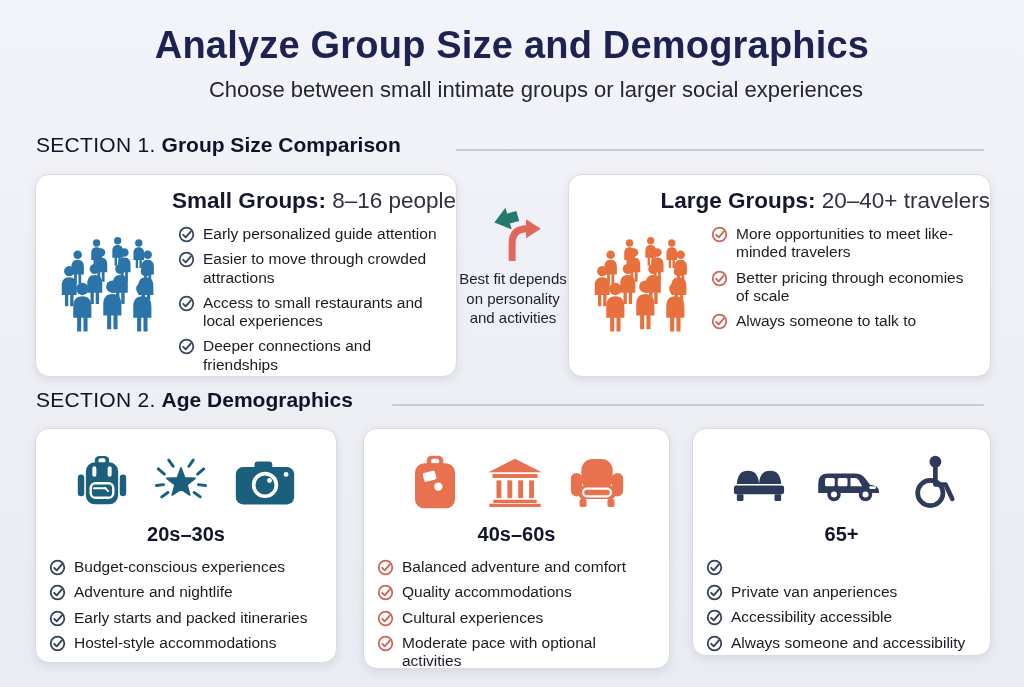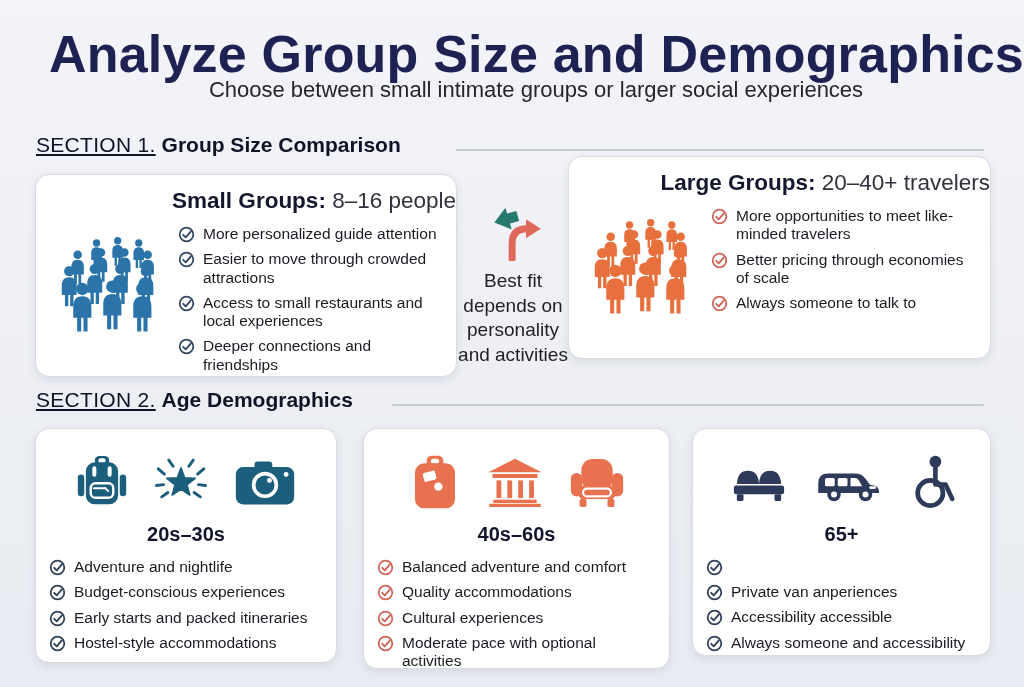--- a/index.html
+++ b/index.html
@@ -2,43 +2,43 @@
 <html><head>
 <meta charset="utf-8">
 <style>
   html,body{margin:0;padding:0;background:#fff;}
   .canvas{
     position:relative;width:1024px;height:687px;overflow:hidden;
     background:linear-gradient(180deg,#f3f4f9 0%,#edeff4 55%,#e9ecf2 100%);
     font-family:"Liberation Sans",sans-serif;color:#191a22;
   }
   
-  .page-title{position:absolute;top:24px;left:0;width:100%;text-align:right;
-    font-size:52px;font-weight:800;color:#1d2253;letter-spacing:.2px;}
+  .page-title{position:absolute;top:24px;left:0;width:100%;text-align:center;
+    font-size:38px;font-weight:800;color:#1d2253;letter-spacing:.2px;}
   .page-subtitle{position:absolute;top:77px;left:0;width:100%;text-align:center;
     font-size:22px;font-weight:400;color:#25252c;padding-left:24px;}
   
   .sec-head{position:absolute;left:36px;font-size:21px;color:#101226;white-space:nowrap;}
-  .sec-label{font-weight:500;letter-spacing:.3px;text-decoration:underline;}
+  .sec-label{font-weight:500;letter-spacing:.3px;}
   .sec-title{font-weight:700;}
   .divider{position:absolute;height:2px;background:#c9ccd3;border-radius:1px;}
   
   .card{position:absolute;background:#ffffff;border:1px solid #d9dbe1;border-radius:14px;
     box-shadow:0 3px 9px rgba(40,50,80,.10);}
   .gcard-title{text-align:right;margin-top:13px;font-size:22.5px;color:#15172e;padding-left:39px;}
   .gcard-title .tb{font-weight:800;}
   .gcard-title .tr{font-weight:400;color:#31323e;}
   .gcard-body{display:flex;padding:8px 12px 0 8px;}
   .crowd-wrap{width:134px;flex:none;display:flex;align-items:flex-start;justify-content:center;padding-top:14px;}
   .vlist{flex:1;display:flex;flex-direction:column;gap:7px;margin-top:3px;}
   .vitem{display:flex;gap:8px;font-size:15.5px;color:#1b1c23;line-height:1.18;}
   .vitem svg{flex:none;margin-top:1px;}
   
   .middle{position:absolute;left:457px;top:207px;width:112px;text-align:center;}
-  .middle .mtext{margin-top:4px;font-size:19px;line-height:1.3;color:#1e1f26;}
+  .middle .mtext{margin-top:4px;font-size:15px;line-height:1.3;color:#1e1f26;}
   
   .icons-row{display:flex;justify-content:center;align-items:center;gap:26px;margin-top:24px;height:58px;}
   .age-label{text-align:center;font-size:20px;font-weight:800;color:#13152c;margin-top:12px;}
   .alist{padding:12px 10px 0 13px;display:flex;flex-direction:column;gap:7px;}
   .alist .vitem{font-size:15.5px;}
   
   .chk{width:17px;height:17px;}
   .hidden-defs{position:absolute;width:0;height:0;overflow:hidden;}
 </style>
 </head>
@@ -89,21 +89,21 @@
           <use href="#person" transform="translate(16,42) scale(1.02)"></use>
           <use href="#person" transform="translate(43,40) scale(1.02)"></use>
           <use href="#person" transform="translate(70,42) scale(1.02)"></use>
         </svg>
       </div>
       <div class="vlist">
         <div class="vitem">
           <svg class="chk" viewBox="0 0 17 17" stroke="#344863">
               <use href="#chk-glyph"></use>
             </svg>
-          <span>More personalized guide attention</span>
+          <span>Early personalized guide attention</span>
         </div>
         <div class="vitem">
           <svg class="chk" viewBox="0 0 17 17" stroke="#344863">
               <use href="#chk-glyph"></use>
             </svg>
           <span>Easier to move through crowded attractions</span>
         </div>
         <div class="vitem">
           <svg class="chk" viewBox="0 0 17 17" stroke="#344863">
               <use href="#chk-glyph"></use>
@@ -124,21 +124,21 @@
     <svg width="66" height="54" viewBox="0 0 76 62">
       <path d="M37 60 V42 q0 -17 17 -17 h1" stroke="#e0685a" stroke-width="8" fill="none" stroke-linecap="round"></path>
       <polygon points="53,14 70,25 53,36" fill="#e0685a"></polygon>
       <g transform="rotate(-16 30 14)">
         <path d="M44 8 h-11 v-7 l-17 13 17 13 v-7 h11 z" fill="#257a6e"></path>
       </g>
     </svg>
     <div class="mtext">Best fit depends on personality and activities</div>
   </div>
 
-  <div class="card" style="left:568px;top:156px;width:421px;height:201px;">
+  <div class="card" style="left:568px;top:174px;width:421px;height:201px;">
     <div class="gcard-title">
       <span class="tb">Large Groups:</span><span class="tr"> 20–40+ travelers</span>
     </div>
     <div class="gcard-body">
       <div class="crowd-wrap">
         <svg width="116" height="100" viewBox="0 0 104 90" fill="#e7703c">
           <use href="#person" transform="translate(33,3) scale(.60)"></use>
           <use href="#person" transform="translate(52,1) scale(.60)"></use>
           <use href="#person" transform="translate(71,3) scale(.60)"></use>
           <use href="#person" transform="translate(15,13) scale(.70)"></use>
@@ -217,27 +217,27 @@
         <circle cx="42.5" cy="26.5" r="3" fill="#ffffff"></circle>
         <circle cx="63" cy="19" r="3" fill="#ffffff"></circle>
       </svg>
     </div>
     <div class="age-label">20s–30s</div>
     <div class="alist">
       <div class="vitem">
         <svg class="chk" viewBox="0 0 17 17" stroke="#2f4256">
             <use href="#chk-glyph"></use>
           </svg>
+        <span>Budget-conscious experiences</span>
+      </div>
+      <div class="vitem">
+        <svg class="chk" viewBox="0 0 17 17" stroke="#2f4256">
+            <use href="#chk-glyph"></use>
+          </svg>
         <span>Adventure and nightlife</span>
-      </div>
-      <div class="vitem">
-        <svg class="chk" viewBox="0 0 17 17" stroke="#2f4256">
-            <use href="#chk-glyph"></use>
-          </svg>
-        <span>Budget-conscious experiences</span>
       </div>
       <div class="vitem">
         <svg class="chk" viewBox="0 0 17 17" stroke="#2f4256">
             <use href="#chk-glyph"></use>
           </svg>
         <span>Early starts and packed itineraries</span>
       </div>
       <div class="vitem">
         <svg class="chk" viewBox="0 0 17 17" stroke="#2f4256">
             <use href="#chk-glyph"></use>

